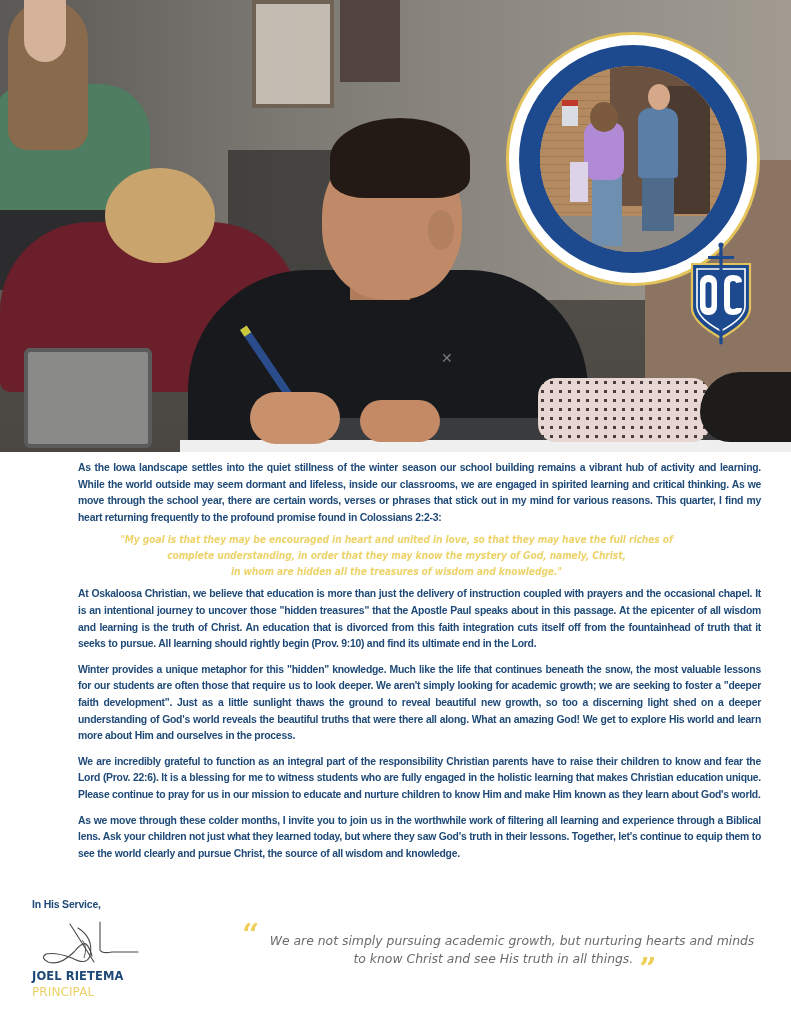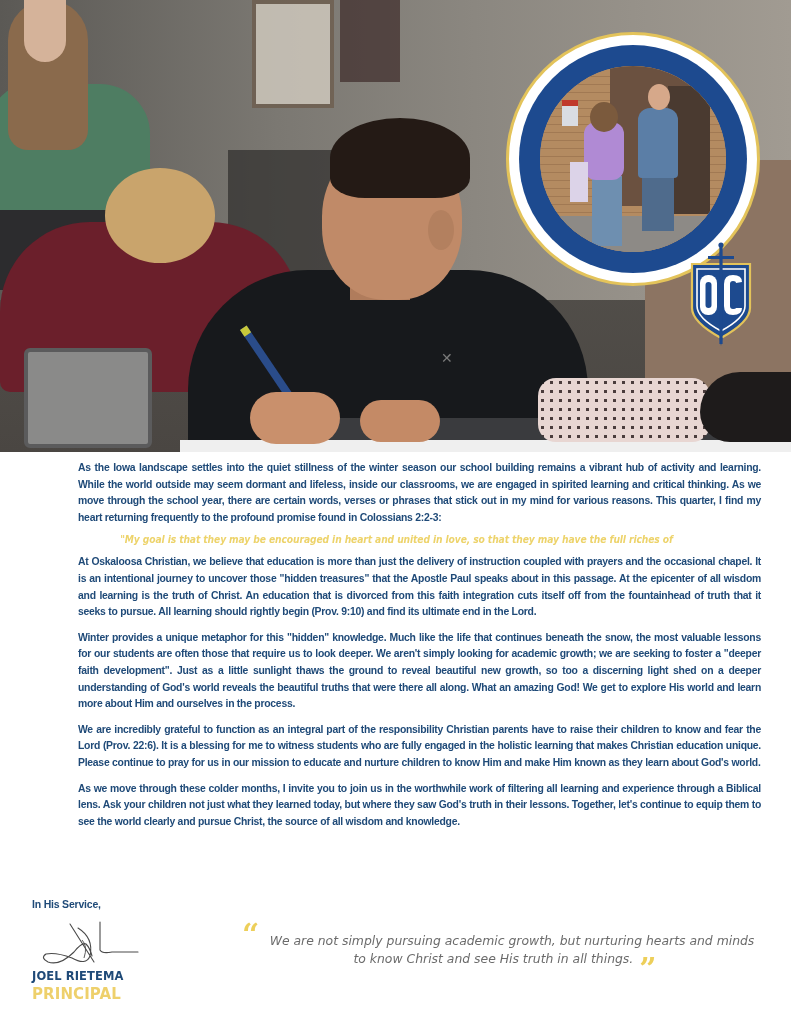--- a/index.html
+++ b/index.html
@@ -86,22 +86,22 @@
       font-family:"DejaVu Sans", sans-serif; font-size:10.2px; line-height:16px;
       letter-spacing:-0.1px; margin: 0 0 6px 0; padding: 0 40px;
     }
     .scripture span { display:block; }
 
     .closing { position:absolute; left:32px; top:898px; color:#1f4a78; font-weight:bold;
       font-family:"Liberation Sans", sans-serif; font-size:10.5px; letter-spacing:-0.2px; }
     .signature { position:absolute; left:42px; top:918px; width:100px; height:52px; }
     .sig-name { position:absolute; left:32px; top:969px; color:#1f4a78; font-weight:bold;
       font-family:"DejaVu Sans", sans-serif; font-size:11.5px; letter-spacing:0.1px; }
-    .sig-title { position:absolute; left:32px; top:985px; color:#eed06b; font-weight:bold;
-      font-family:"DejaVu Sans", sans-serif; font-size:15px; letter-spacing:0.1px; }
+    .sig-title { position:absolute; left:32px; top:985px; color:#eed06b; font-weight:normal;
+      font-family:"DejaVu Sans", sans-serif; font-size:12px; letter-spacing:0.1px; }
 
     .pull-quote { position:absolute; left:240px; top:932px; width:530px;
       font-family:"DejaVu Sans", sans-serif; font-style:italic; color:#6b6b6b;
       font-size:12.4px; line-height:18px; text-align:center; }
     .pull-quote .open-q { position:absolute; left:2px; top:-6px; color:#edcf5a; font-size:30px; font-style:normal; font-weight:bold; font-family:"DejaVu Serif", serif; }
     .pull-quote .close-q { display:inline-block; color:#edcf5a; font-size:30px; font-style:normal; font-weight:bold; font-family:"DejaVu Serif", serif; vertical-align:-16px; margin-left:6px; line-height:10px; }
     .pull-quote .l1 { display:block; padding-left:14px; }
     .pull-quote .l2 { display:inline; }
   </style>
 </head>
@@ -167,20 +167,22 @@
     <rect x="22" y="14" width="26" height="3" fill="#1d4a8f"></rect>
     <circle cx="35" cy="3" r="2.6" fill="#1d4a8f"></circle>
     <polygon points="33.4,96 36.6,96 35,104" fill="#1d4a8f"></polygon>
   </svg>
 </div>
 
 <div class="letter">
   <p class="p1">As the Iowa landscape settles into the quiet stillness of the winter season our school building remains a vibrant hub of activity and learning. While the world outside may seem dormant and lifeless, inside our classrooms, we are engaged in spirited learning and critical thinking. As we move through the school year, there are certain words, verses or phrases that stick out in my mind for various reasons. This quarter, I find my heart returning frequently to the profound promise found in Colossians 2:2-3:</p>
   <div class="scripture">
     <span>"My goal is that they may be encouraged in heart and united in love, so that they may have the full riches of</span>
+    <span>complete understanding, in order that they may know the mystery of God, namely, Christ,</span>
+    <span>in whom are hidden all the treasures of wisdom and knowledge."</span>
   </div>
   <p>At Oskaloosa Christian, we believe that education is more than just the delivery of instruction coupled with prayers and the occasional chapel. It is an intentional journey to uncover those "hidden treasures" that the Apostle Paul speaks about in this passage. At the epicenter of all wisdom and learning is the truth of Christ. An education that is divorced from this faith integration cuts itself off from the fountainhead of truth that it seeks to pursue. All learning should rightly begin (Prov. 9:10) and find its ultimate end in the Lord.</p>
   <p>Winter provides a unique metaphor for this "hidden" knowledge. Much like the life that continues beneath the snow, the most valuable lessons for our students are often those that require us to look deeper. We aren't simply looking for academic growth; we are seeking to foster a "deeper faith development". Just as a little sunlight thaws the ground to reveal beautiful new growth, so too a discerning light shed on a deeper understanding of God's world reveals the beautiful truths that were there all along. What an amazing God! We get to explore His world and learn more about Him and ourselves in the process.</p>
   <p>We are incredibly grateful to function as an integral part of the responsibility Christian parents have to raise their children to know and fear the Lord (Prov. 22:6). It is a blessing for me to witness students who are fully engaged in the holistic learning that makes Christian education unique. Please continue to pray for us in our mission to educate and nurture children to know Him and make Him known as they learn about God's world.</p>
   <p>As we move through these colder months, I invite you to join us in the worthwhile work of filtering all learning and experience through a Biblical lens. Ask your children not just what they learned today, but where they saw God's truth in their lessons. Together, let's continue to equip them to see the world clearly and pursue Christ, the source of all wisdom and knowledge.</p>
 </div>
 
 <div class="closing">In His Service,</div>
 
 <svg class="signature" viewBox="0 0 100 52">

